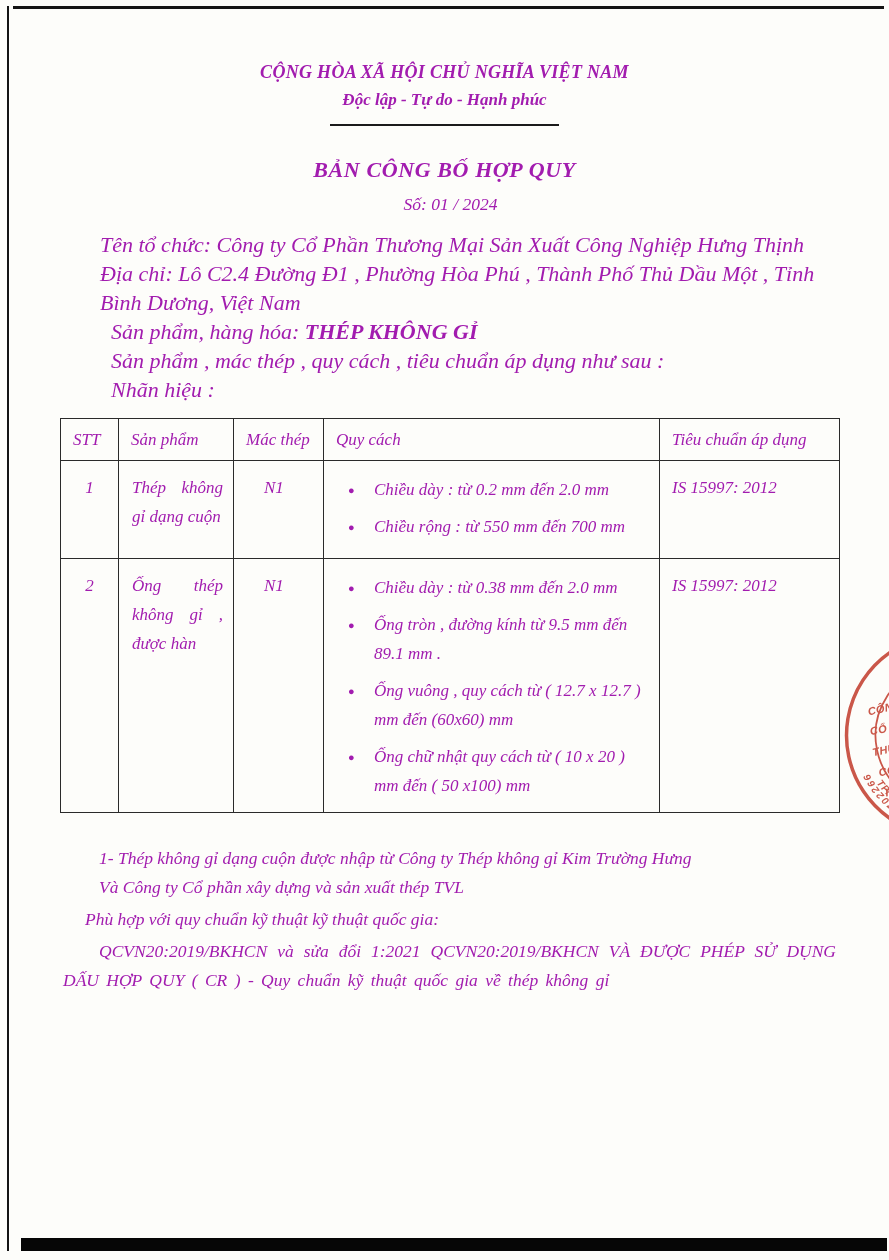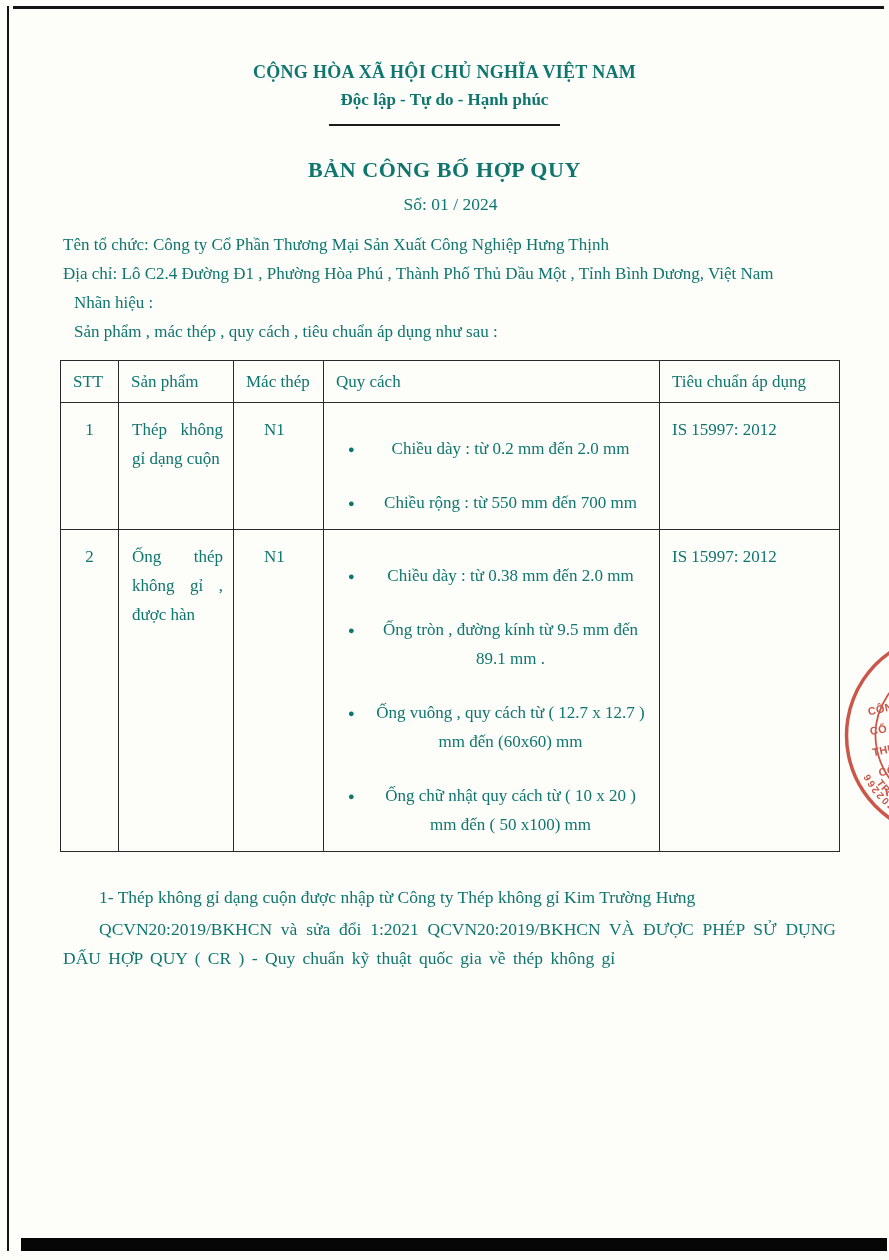--- a/index.html
+++ b/index.html
@@ -1,55 +1,56 @@
 <!DOCTYPE html>
 <html style="--stamp-color: #c23b2b;"><head>
 <meta charset="utf-8">
 <style>
   * { margin:0; padding:0; box-sizing:border-box; }
   html,body { background:#ffffff; }
   .page {
     position:relative; width:889px; height:1260px; overflow:hidden;
-    background:#fdfdfa; color:#0f766e;
+    background:#fdfdfa; color:#a21caf;
     font-family:"Liberation Serif","DejaVu Serif",serif;
+    font-style:italic;
   }
   
   .edge-top    { position:absolute; top:6px; left:13px; right:5px; height:3px; background:#141414; }
   .edge-left   { position:absolute; top:6px; left:7px; width:2px; bottom:9px; background:#141414; }
   .edge-bottom { position:absolute; left:21px; right:2px; bottom:9px; height:13px; background:#060606; }
 
   .center { text-align:center; }
   .nation { margin-top:62px; font-size:18px; font-weight:bold; letter-spacing:.3px; }
   .motto-wrap { text-align:center; margin-top:7px; }
   .motto { display:inline-block; font-size:17px; font-weight:bold; padding:0 12px 14px 12px; border-bottom:2px solid #1b1b1b; }
   .doc-title { margin-top:31px; font-size:22px; font-weight:bold; letter-spacing:.6px; }
   .doc-number { margin-top:11px; font-size:17.5px;padding-left:12px; }
 
-  .info { margin:15px 50px 0 63px; font-size:17px; line-height:29px; }
+  .info { margin:15px 50px 0 100px; font-size:22px; line-height:29px; }
   .info .ind { margin-left:11px; }
   .bold { font-weight:bold; }
 
   table.products { margin:14px 0 0 60px; border-collapse:collapse; font-size:17px; table-layout:fixed; width:779px;padding-left:44px; }
   table.products th, table.products td { border:1.5px solid #2a2a2a; }
   table.products th { font-weight:normal; text-align:left; height:42px; padding:4px 8px 4px 12px; vertical-align:middle; }
   th.c-stt { width:58px; text-align:center; padding-left:4px; }
   th.c-prod { width:115px; }
   th.c-grade { width:90px; }
   th.c-specs { width:336px; }
   th.c-std { width:180px; }
   td { vertical-align:top; line-height:29px; }
   td.stt   { text-align:center; padding-top:12px; }
   td.prod  { padding:12px 10px 8px 13px; text-align:justify; }
   td.grade { padding:12px 4px 0 30px; }
   td.specs { padding:6px 12px 12px 6px; }
   td.std   { padding:12px 6px 0 12px; }
   tr.r1 td { height:98px; }
   tr.r2 td { height:239px; }
   td.specs ul { list-style:none; }
-  td.specs li { position:relative; padding-left:44px; margin-top:25px; text-align:center; }
+  td.specs li { position:relative; padding-left:44px; margin-top:8px; text-align:left; }
   td.specs li::before { content:"●"; position:absolute; left:18px; top:1px; font-size:11px; }
 
   .notes { margin:31px 53px 0 63px; font-size:17.5px; line-height:29px; }
   .note1 { padding-left:36px; }
   .note2 { padding-left:66px; text-indent:-30px; margin-top:3px; }
   .province   { padding-left:22px; margin-top:3px; }
   .conformity { padding-left:22px; margin-top:3px; }
   .regulation { margin-top:3px; text-align:justify; text-indent:36px; word-spacing:3px; }
 
   
@@ -73,22 +74,23 @@
   <div class="motto-wrap">
     <span class="motto">Độc lập - Tự do - Hạnh phúc</span>
   </div>
 
   <div class="doc-title center">BẢN CÔNG BỐ HỢP QUY</div>
   <div class="doc-number center">Số: 01 / 2024</div>
 
   <div class="info">
     <p>Tên tổ chức: Công ty Cổ Phần Thương Mại Sản Xuất Công Nghiệp Hưng Thịnh</p>
     <p>Địa chỉ: Lô C2.4 Đường Đ1 , Phường Hòa Phú , Thành Phố Thủ Dầu Một , Tỉnh Bình Dương, Việt Nam</p>
+    <p class="ind"><span>Sản phẩm, hàng hóa: </span><span class="bold">THÉP KHÔNG GỈ</span></p>
+    <p class="ind">Sản phẩm , mác thép , quy cách , tiêu chuẩn áp dụng như sau :</p>
     <p class="ind">Nhãn hiệu :</p>
-    <p class="ind">Sản phẩm , mác thép , quy cách , tiêu chuẩn áp dụng như sau :</p>
   </div>
 
   <table class="products">
     <thead>
       <tr>
         <th class="c-stt">STT</th>
         <th class="c-prod">Sản phẩm</th>
         <th class="c-grade">Mác thép</th>
         <th class="c-specs">Quy cách</th>
         <th class="c-std">Tiêu chuẩn áp dụng</th>
@@ -118,21 +120,22 @@
             <li>Ống vuông , quy cách từ ( 12.7 x 12.7 ) mm đến (60x60) mm</li>
             <li>Ống chữ nhật quy cách từ ( 10 x 20 ) mm đến ( 50 x100) mm</li>
           </ul>
         </td>
         <td class="std">IS 15997: 2012</td>
       </tr>
     </tbody>
   </table>
 
   <div class="notes">
-    <p class="note1"><span>1-  Thép không gỉ dạng cuộn được nhập từ Công ty Thép không gỉ Kim Trường Hưng</span><br></p>
+    <p class="note1"><span>1-  Thép không gỉ dạng cuộn được nhập từ Công ty Thép không gỉ Kim Trường Hưng</span><br><span>Và Công ty Cổ phần xây dựng và sản xuất thép TVL</span></p>
+    <p class="conformity">Phù hợp với quy chuẩn kỹ thuật kỹ thuật quốc gia:</p>
     <p class="regulation">QCVN20:2019/BKHCN và sửa đổi 1:2021 QCVN20:2019/BKHCN VÀ ĐƯỢC PHÉP SỬ DỤNG DẤU HỢP QUY ( CR ) -  Quy chuẩn kỹ thuật quốc gia về thép không gỉ</p>
   </div>
 
   <div class="stamp">
     <svg viewBox="0 0 224 224" width="224" height="224">
       <circle cx="115" cy="110" r="101" stroke-width="3.5"></circle>
       <circle cx="115" cy="110" r="72" stroke-width="1.8"></circle>
       <defs>
         <path id="arcLeft" d="M 115 197 A 87 87 0 0 1 28 110 A 87 87 0 0 1 115 23" fill="none"></path>
         <path id="arcBottom" d="M 34 138 A 82 82 0 0 0 108 191" fill="none"></path>

